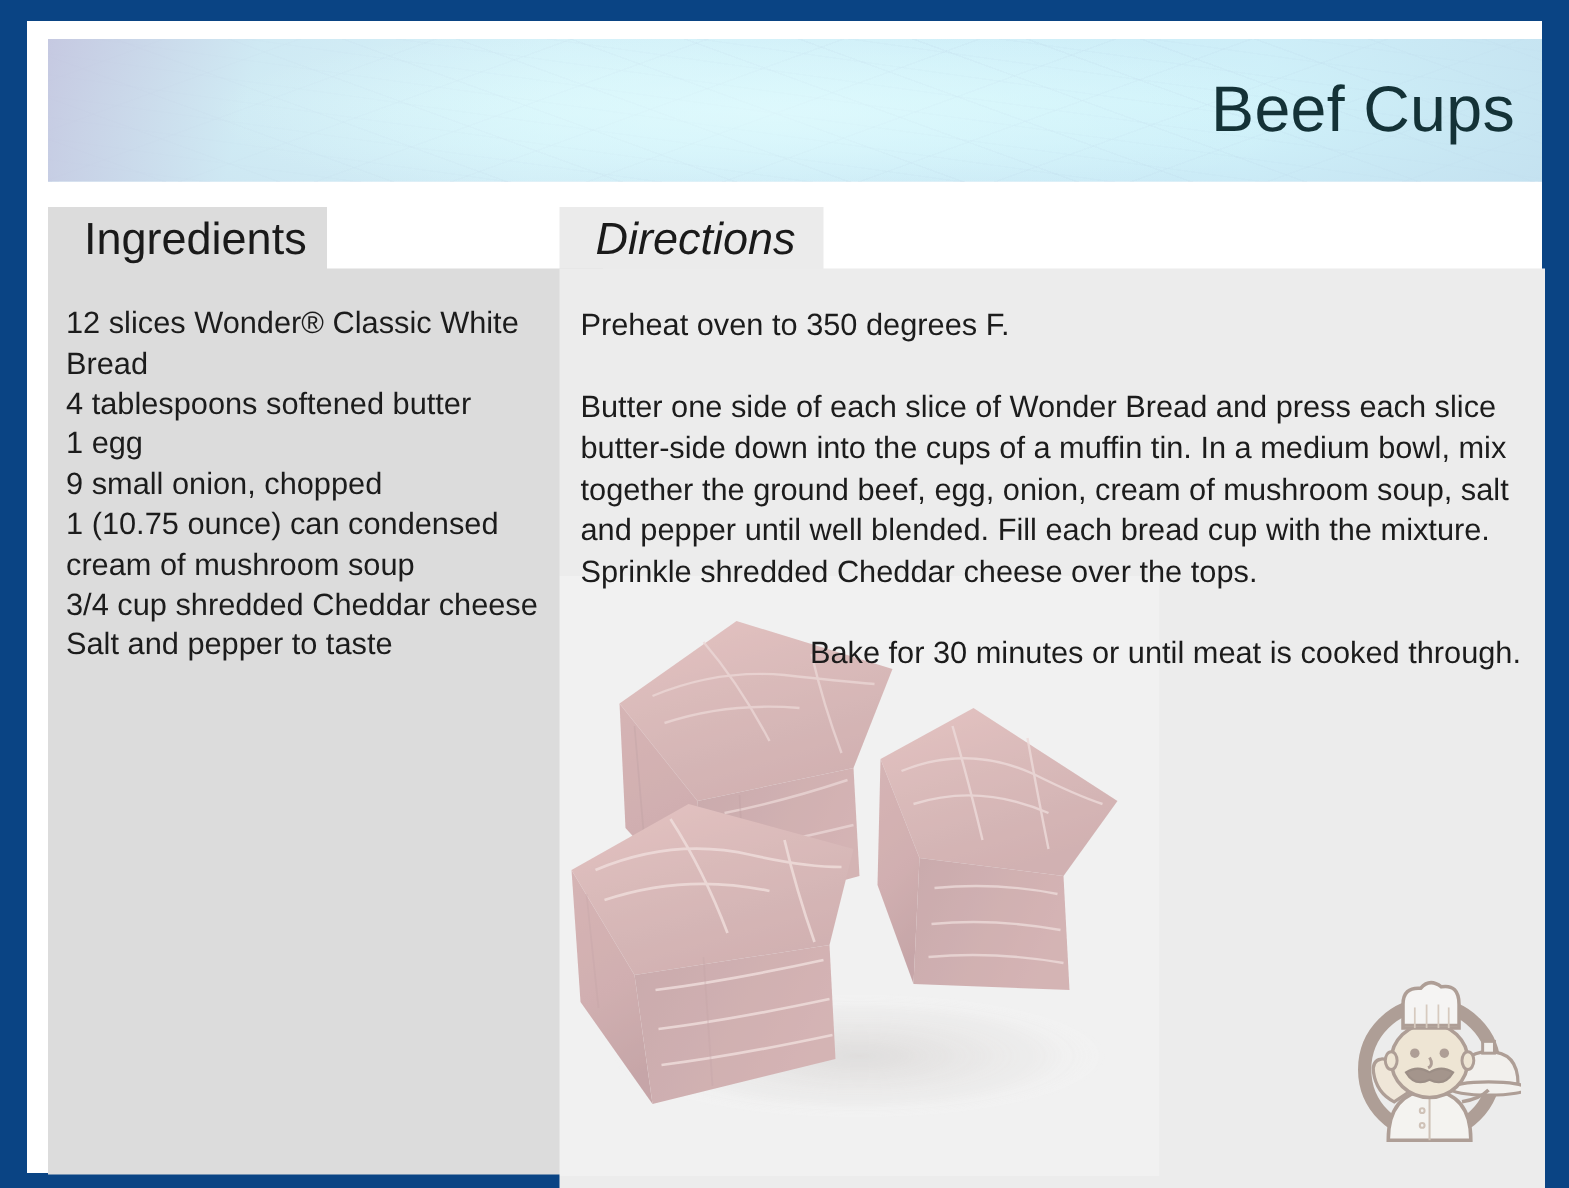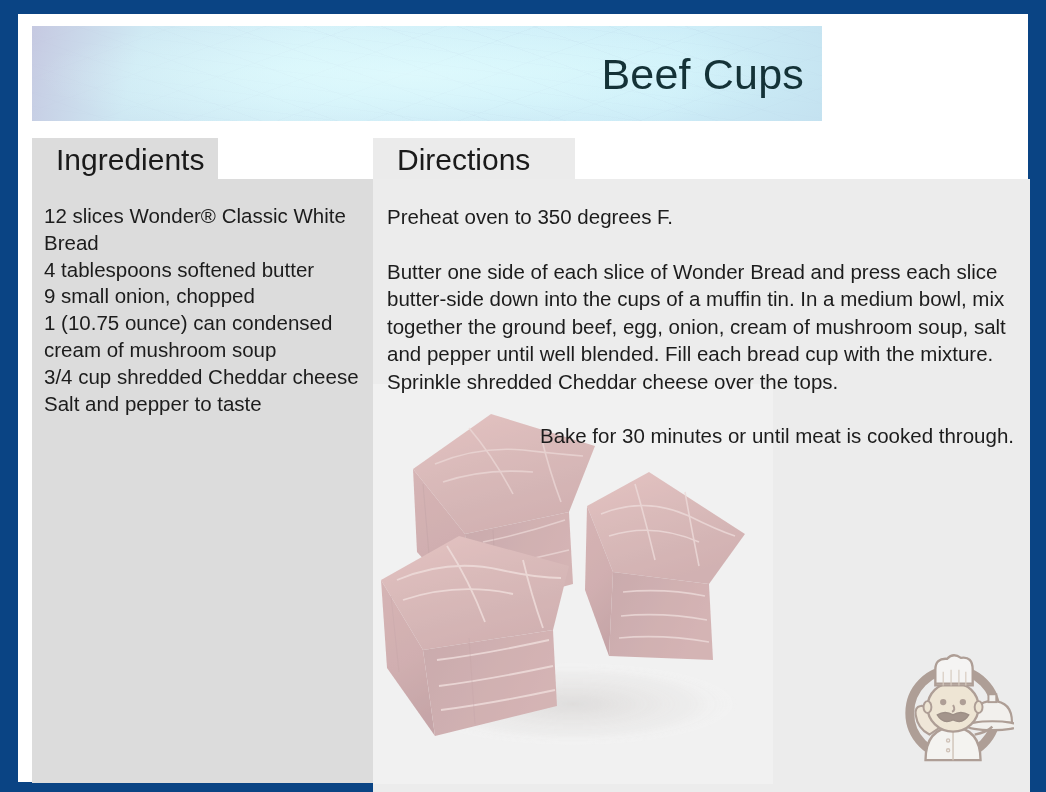--- a/index.html
+++ b/index.html
@@ -32,21 +32,21 @@
     width: 100%;
     height: 100%;
     background: #ffffff;
   }
 
   
   .banner {
     position: absolute;
     left: 14px;
     top: 12px;
-    width: 790px;
+    width: 996px;
     height: 95px;
     background:
       linear-gradient(105deg,
         rgba(197,199,224,0.95) 0%,
         rgba(207,233,243,0.85) 14%,
         rgba(214,245,250,0.65) 34%,
         rgba(206,243,250,0.55) 58%,
         rgba(205,240,249,0.70) 80%,
         rgba(196,226,240,0.90) 100%),
       repeating-linear-gradient(20deg,
@@ -105,22 +105,23 @@
   .tab-ingredients {
     left: 14px;
     top: 124px;
     width: 186px;
     background: #dcdcdc;
   }
 
   .tab-directions {
     left: 355px;
     top: 124px;
-    width: 202px;
+    width: 176px;
     background: #ebebeb;
+    font-style: italic;
   }
 
   
   .panel {
     position: absolute;
     overflow: hidden;
   }
 
   .panel-ingredients {
     left: 14px;
@@ -193,20 +194,21 @@
       <span>Ingredients</span>
     </div>
 
     <div class="tab-head tab-directions">
       <span>Directions</span>
     </div>
 
     <div class="panel panel-ingredients">
       <div class="ingredient-line">12 slices Wonder® Classic White Bread</div>
       <div class="ingredient-line">4 tablespoons softened butter</div>
+      <div class="ingredient-line">1 egg</div>
       <div class="ingredient-line">9 small onion, chopped</div>
       <div class="ingredient-line">1 (10.75 ounce) can condensed cream of mushroom soup</div>
       <div class="ingredient-line">3/4 cup shredded Cheddar cheese</div>
       <div class="ingredient-line">Salt and pepper to taste</div>
     </div>
 
     <div class="panel panel-directions">
       <div class="direction-para">Preheat oven to 350 degrees F.</div>
       <div class="direction-para">Butter one side of each slice of Wonder Bread and press each slice butter-side down into the cups of a muffin tin. In a medium bowl, mix together the ground beef, egg, onion, cream of mushroom soup, salt and pepper until well blended. Fill each bread cup with the mixture. Sprinkle shredded Cheddar cheese over the tops.</div>
       <div class="direction-para">Bake for 30 minutes or until meat is cooked through.</div>

